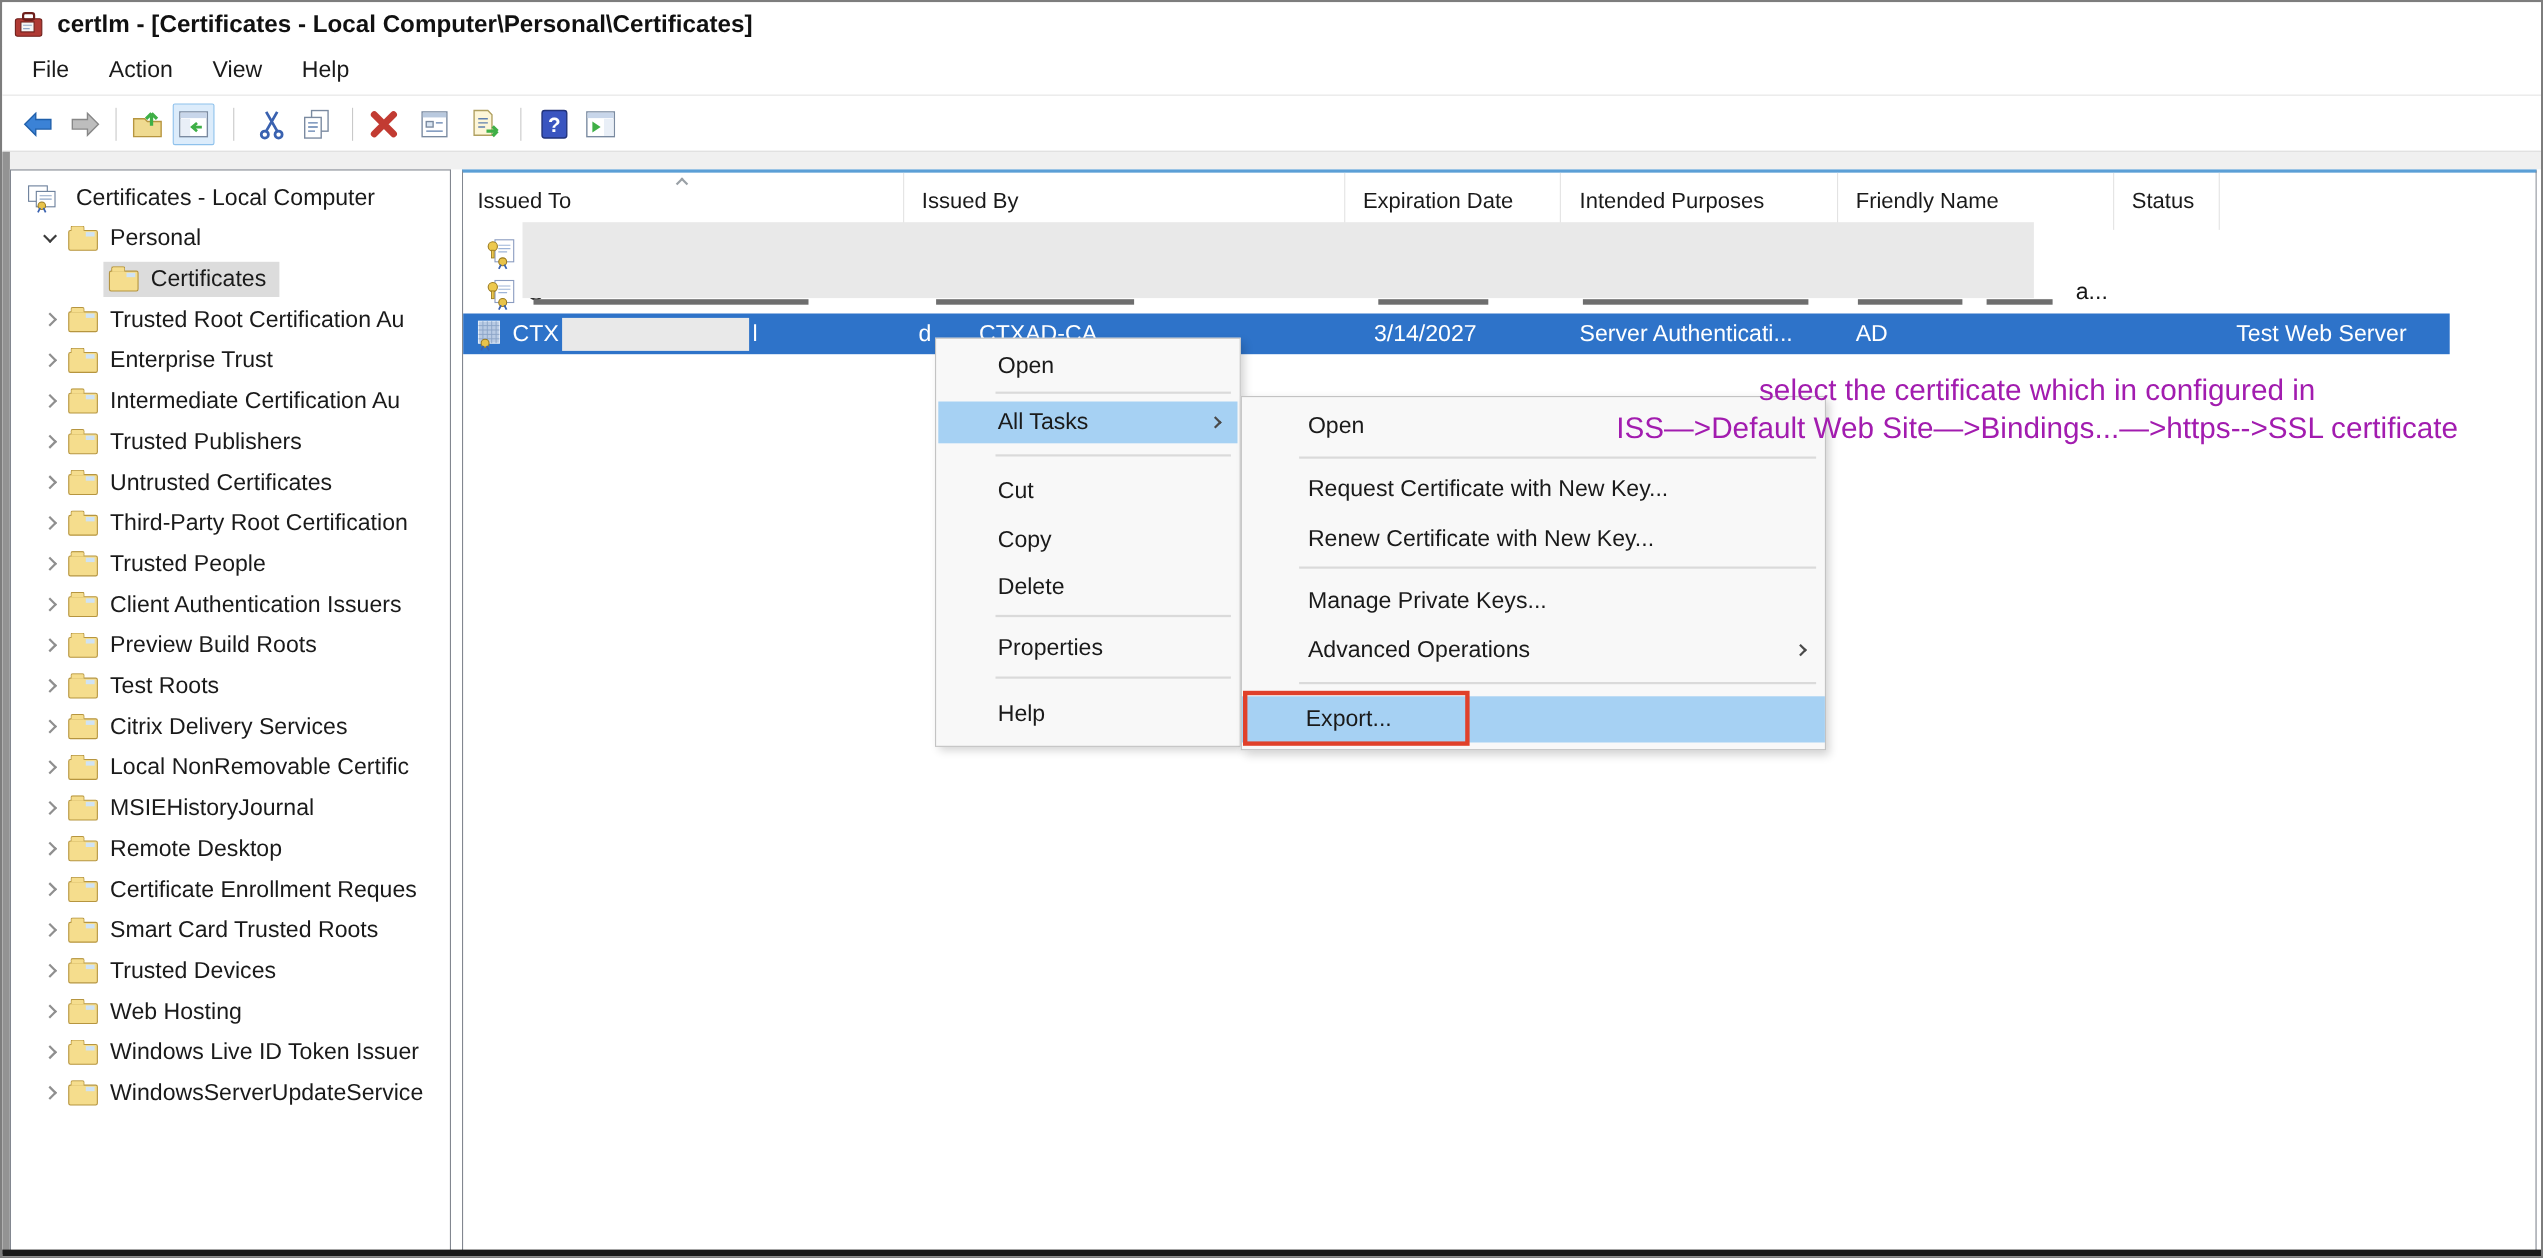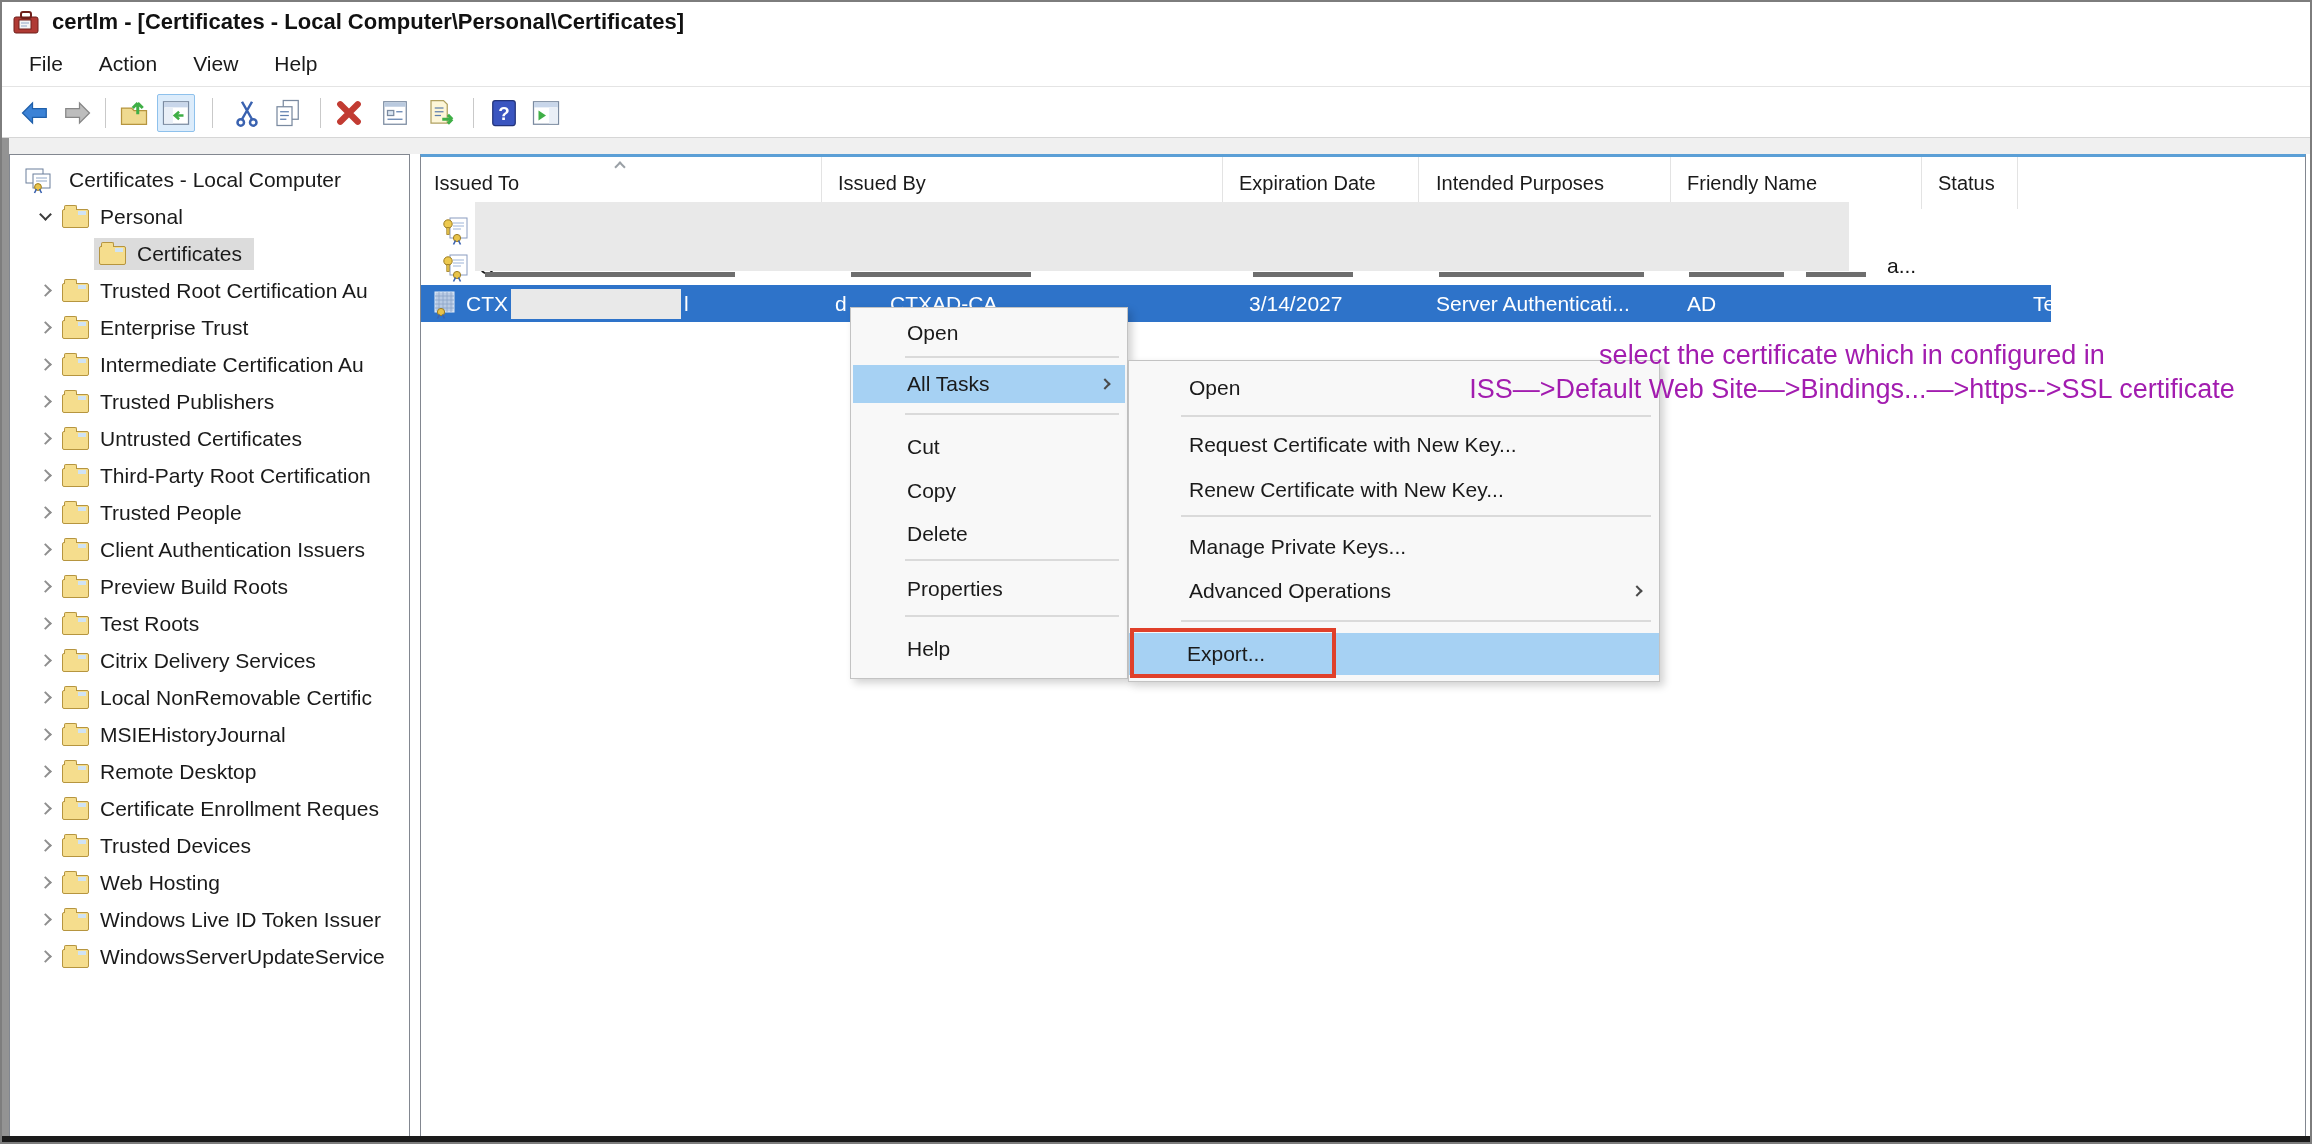--- a/index.html
+++ b/index.html
@@ -54,21 +54,21 @@
   .c4{width:252px;padding-left:17px;text-align:center;}
   .c5{width:251px;padding-left:16px;}
   .c6{width:96px;padding-left:16px;}
   .c7{width:205px;padding-left:16px;}
   .c8{width:84px;border-right:none;}
   .sortup{position:absolute;left:195px;top:6px;width:8px;height:8px;border:solid #9aa0a6;border-width:0 2px 2px 0;transform:rotate(-135deg);}
   .lrows{position:absolute;left:0;top:54px;width:100%;}
   .lrow{height:37px;display:flex;align-items:center;font-size:21px;white-space:nowrap;}
   .lrow .cell{flex:none;overflow:hidden;display:flex;align-items:center;height:100%;}
   .cicon{margin:0 8px 0 7px;flex:none;display:flex;}
-  .lrow.selected{width:1630px;background:#2e73c9;color:#fff;}
+  .lrow.selected{width:1806px;background:#2e73c9;color:#fff;}
   .inline-redact{display:inline-block;width:170px;height:30px;background:#e9e9e9;margin:0 3px;flex:none;}
   .cell.rel{position:relative;}
   .abs-d{position:absolute;left:13px;}
   .abs-ca{position:absolute;left:68px;}
   .redact-big{position:absolute;left:54px;top:45px;width:1374px;height:69px;background:#e9e9e9;z-index:5;}
   .fragdash{position:absolute;height:5px;background:#6e6e6e;top:115px;z-index:4;}
   .fraga{position:absolute;left:1466px;top:97px;font-size:21px;color:#161616;z-index:4;}
 
   
   .menu{position:absolute;background:#f8f8f8;border:1px solid #c3c3c3;box-shadow:4px 4px 8px rgba(0,0,0,.18);font-size:21px;}
@@ -327,20 +327,27 @@
         </span>
       <span class="folder"></span>
       <span class="tlabel">Remote Desktop</span>
     </div>
     <div class="trow t1">
       <span class="chevwrap">
           <span class="chev"></span>
         </span>
       <span class="folder"></span>
       <span class="tlabel">Certificate Enrollment Reques</span>
+    </div>
+    <div class="trow t1">
+      <span class="chevwrap">
+          <span class="chev"></span>
+        </span>
+      <span class="folder"></span>
+      <span class="tlabel">Smart Card Trusted Roots</span>
     </div>
     <div class="trow t1">
       <span class="chevwrap">
           <span class="chev"></span>
         </span>
       <span class="folder"></span>
       <span class="tlabel">Trusted Devices</span>
     </div>
     <div class="trow t1">
       <span class="chevwrap">

